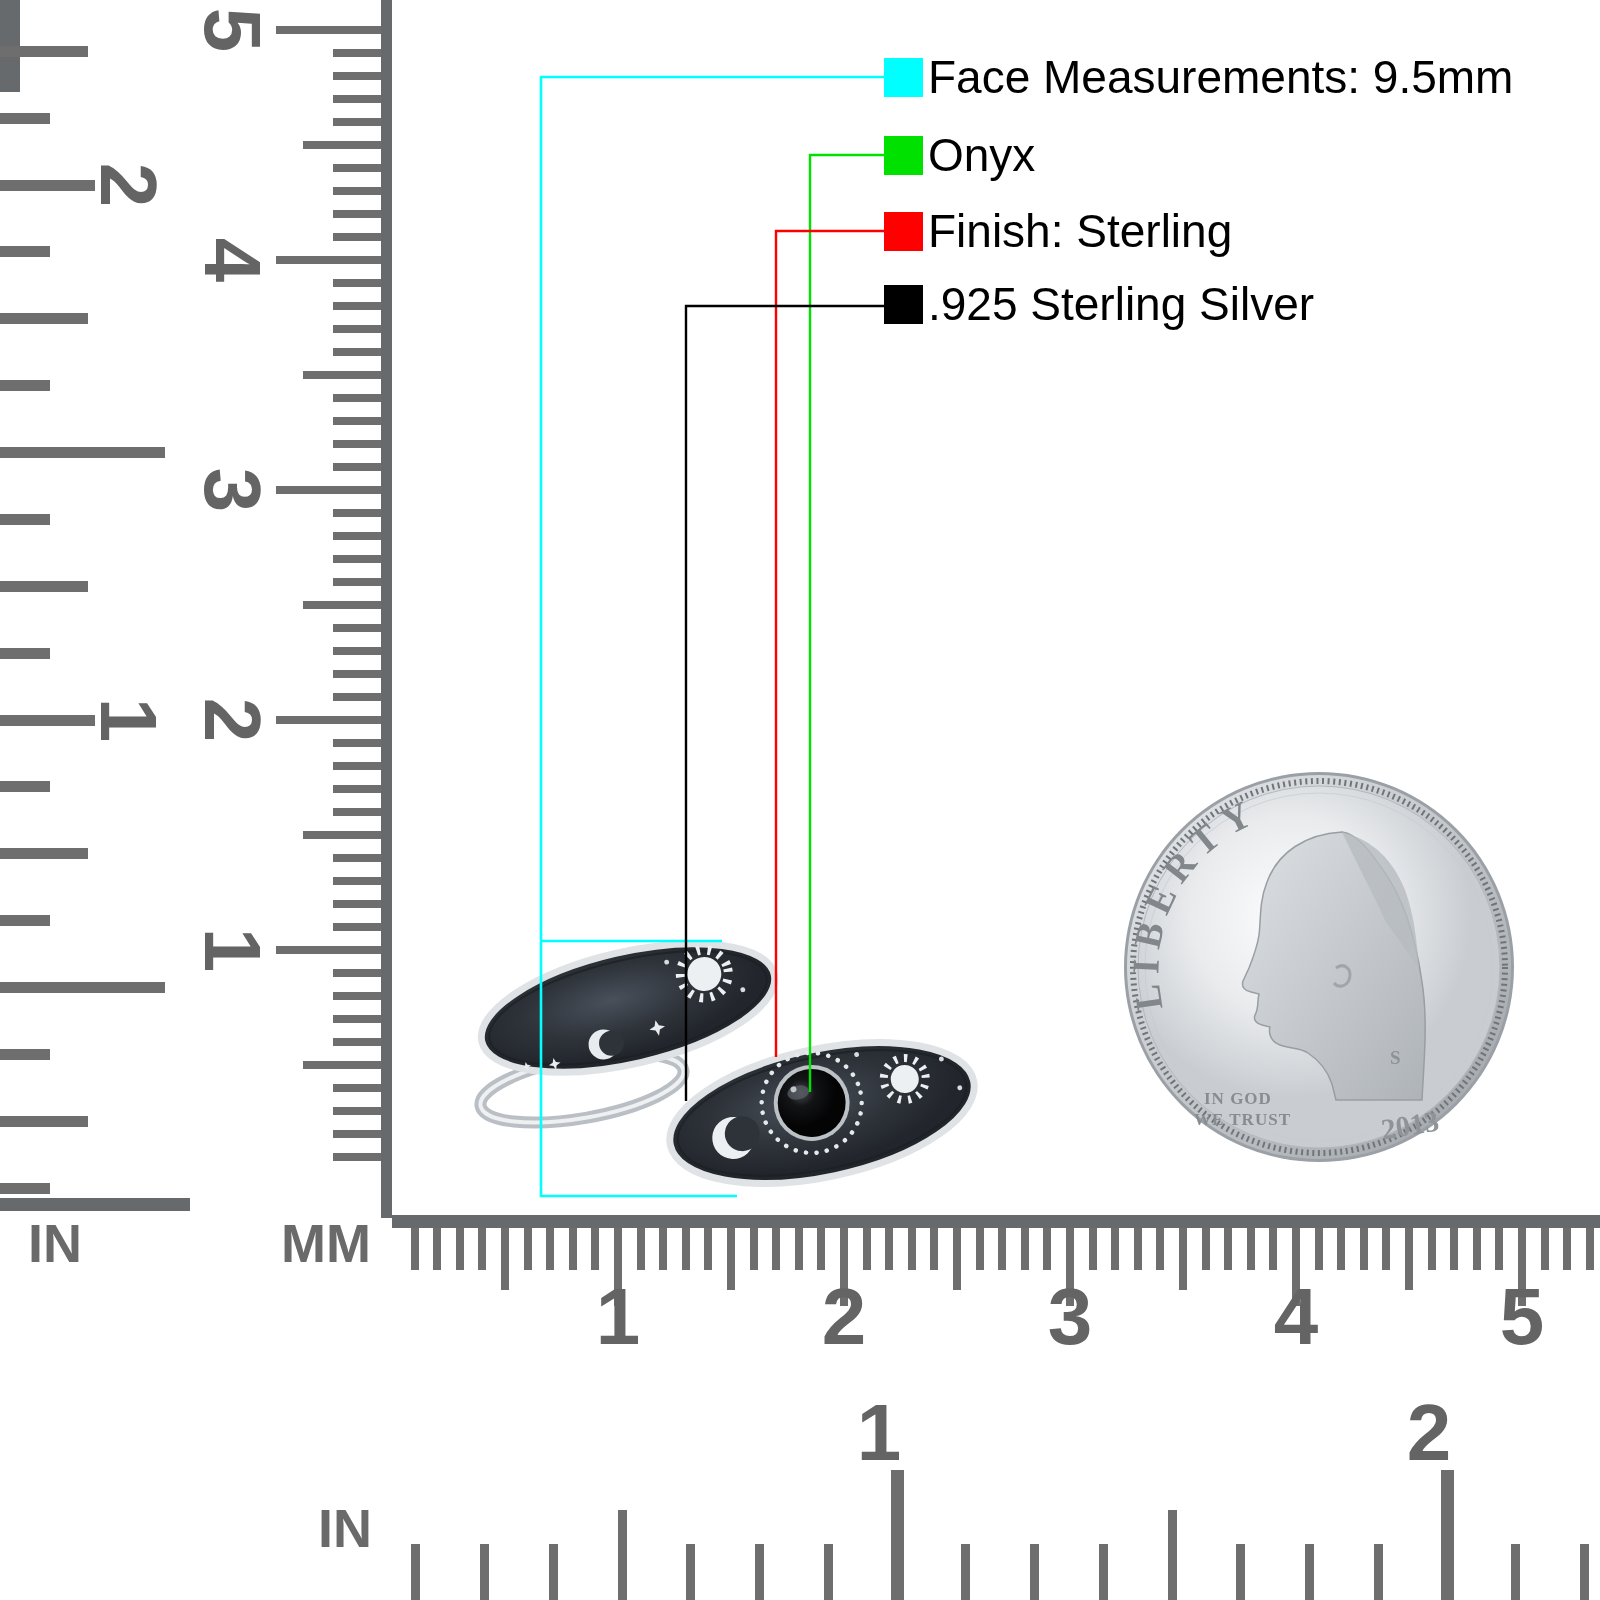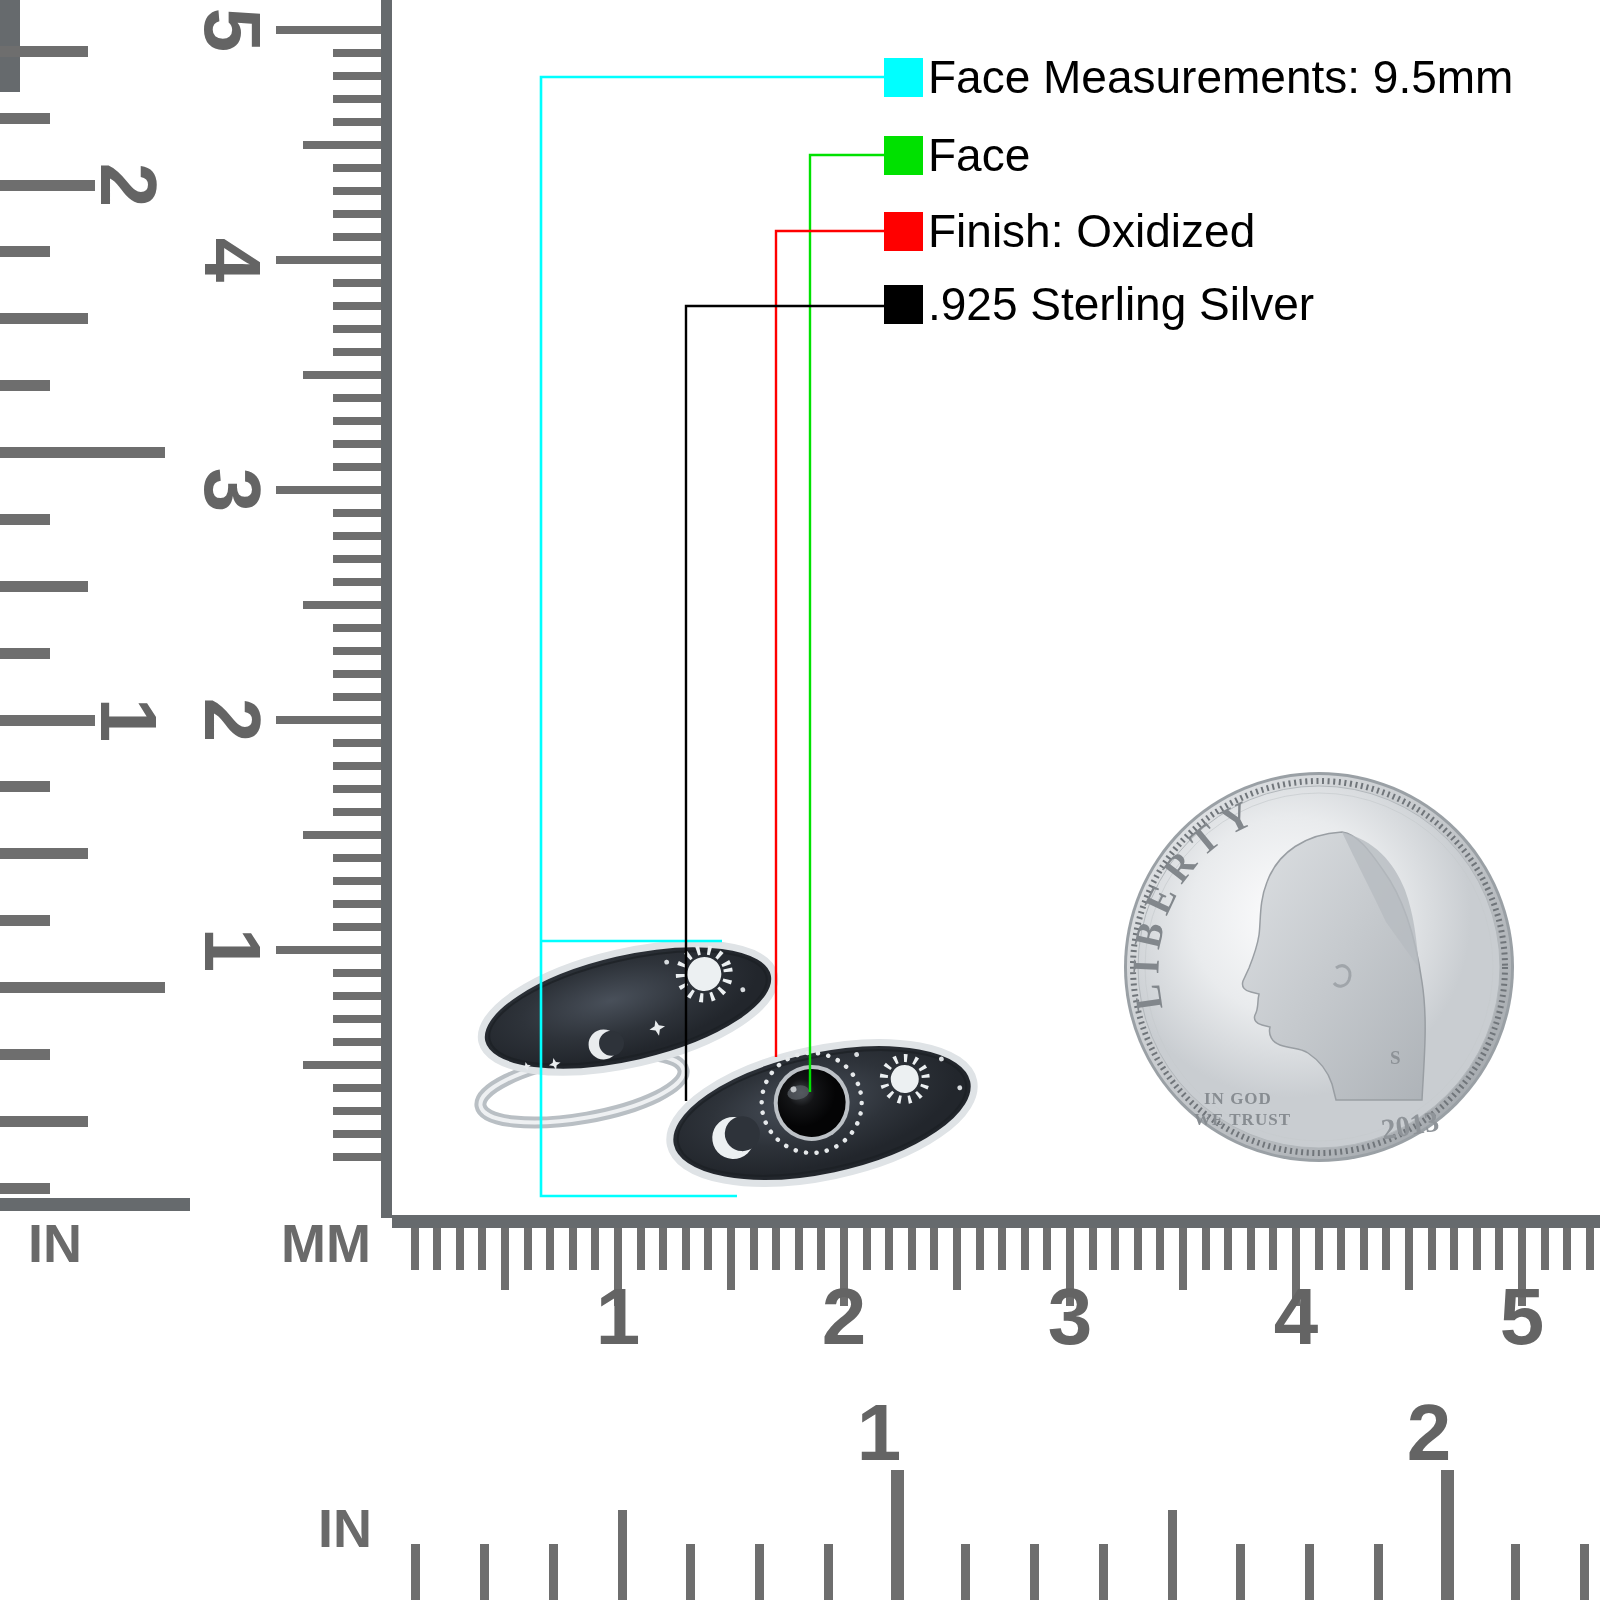--- a/index.html
+++ b/index.html
@@ -331,25 +331,25 @@
     <polyline points="884,306 686,306 686,1101" fill="none" stroke="#000000" stroke-width="2.4"></polyline>
   </svg>
 
   <div id="legend">
     <div class="row" style="top:57px">
       <div class="swatch sw-cyan"></div>
       <span class="lbl">Face Measurements: 9.5mm</span>
     </div>
     <div class="row" style="top:135px">
       <div class="swatch sw-green"></div>
-      <span class="lbl">Face</span>
+      <span class="lbl">Onyx</span>
     </div>
     <div class="row" style="top:211px">
       <div class="swatch sw-red"></div>
-      <span class="lbl">Finish: Oxidized</span>
+      <span class="lbl">Finish: Sterling</span>
     </div>
     <div class="row" style="top:284px">
       <div class="swatch sw-black"></div>
       <span class="lbl">.925 Sterling Silver</span>
     </div>
   </div>
 
 </div>
 
 </body></html>

